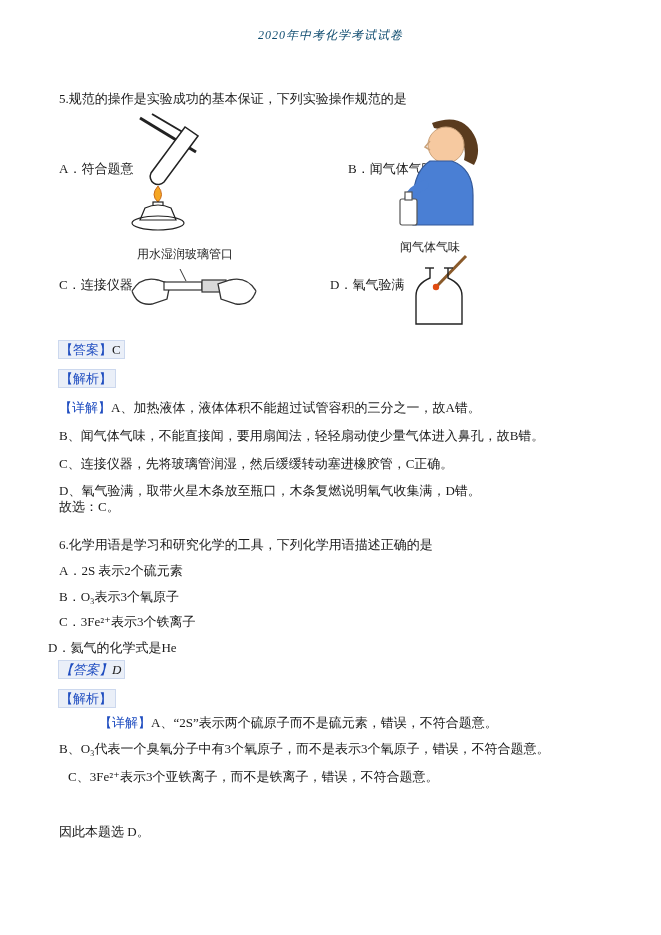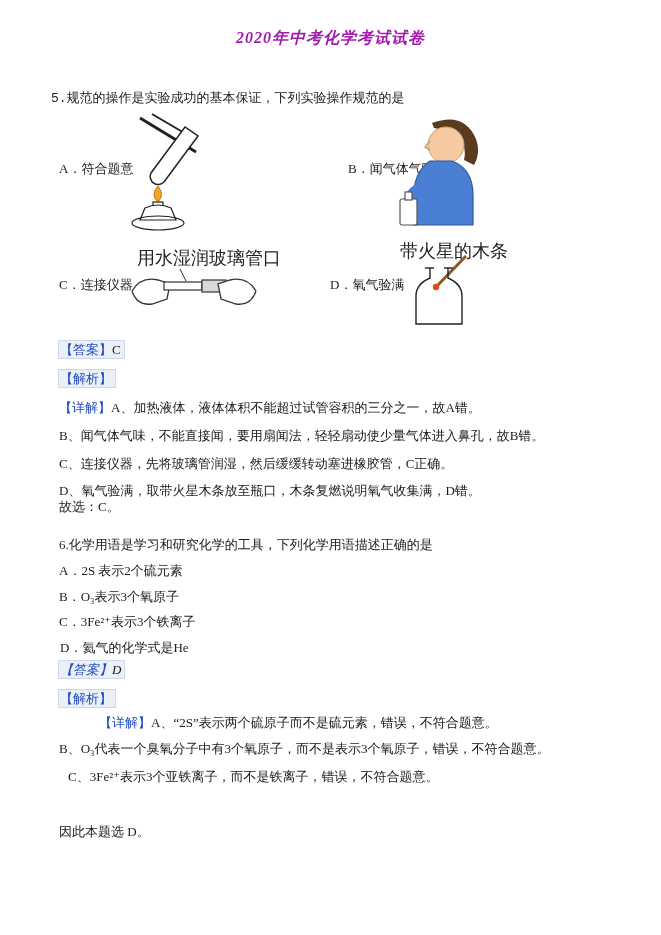--- a/index.html
+++ b/index.html
@@ -5,36 +5,36 @@
   * { margin:0; padding:0; box-sizing:border-box; }
   html,body { background:#ffffff; }
   .page {
     position:relative; width:661px; height:935px; background:#ffffff;
     font-family:"Liberation Serif","DejaVu Serif",serif; color:#1a1a1a;
     margin:0 auto; overflow:hidden;
   }
   .abs { position:absolute; font-size:13px; line-height:1.4; white-space:nowrap; }
   .blue { color:#1f4dc0; }
   .hl { background:#eaeff8; outline:1px solid #ccd8ee; padding:1px 3px 1px 1px; }
-  .caption { font-size:18px; color:#222; }
+  .caption { font-size:12px; color:#222; }
   .header-title {
-    color:#a21caf; font-weight:bold; font-style:italic;
-    font-size:16px; letter-spacing:1px;
+    color:#0c4a6e; font-weight:normal; font-style:italic;
+    font-size:12px; letter-spacing:1px;
   }
   .illus { position:absolute; }
   svg { display:block; }
 </style>
 </head>
 <body>
 
 <div class="page">
 
   <div class="abs header-title" style="top:27px; left:0; width:661px; text-align:center;">2020年中考化学考试试卷</div>
 
-  <div class="abs" style="top:90px; left:51px;font-family:Liberation Mono, monospace;">5.规范的操作是实验成功的基本保证，下列实验操作规范的是</div>
+  <div class="abs" style="top:90px; left:59px;">5.规范的操作是实验成功的基本保证，下列实验操作规范的是</div>
 
   <div class="abs" style="top:160px; left:59px;">A．符合题意</div>
   <div class="illus" style="top:112px; left:112px;">
     <svg width="118" height="122" viewBox="0 0 118 122">
       <line x1="28" y1="6" x2="84" y2="40" stroke="#222" stroke-width="3"></line>
       <line x1="40" y1="2" x2="74" y2="22" stroke="#222" stroke-width="2"></line>
       <path d="M86 24 L52 70 a8 8 0 0 1 -13 -9 L73 15 Z" fill="#ffffff" stroke="#222" stroke-width="1.5"></path>
       <path d="M46 74 q7 9 0 16 q-8 -7 0 -16" fill="#f5a623" stroke="#c96a1b" stroke-width="1"></path>
       <rect x="41" y="90" width="10" height="6" fill="#fff" stroke="#222" stroke-width="1.2"></rect>
       <path d="M33 96 q13 -6 26 0 l5 12 h-36 z" fill="#ffffff" stroke="#222" stroke-width="1.2"></path>
@@ -60,21 +60,21 @@
   <div class="illus" style="top:263px; left:128px;">
     <svg width="132" height="46" viewBox="0 0 132 46">
       <line x1="58" y1="18" x2="52" y2="6" stroke="#333" stroke-width="1"></line>
       <path d="M4 28 q9 -15 26 -11 l12 4 -3 15 -15 5 q-15 2 -20 -13" fill="#ffffff" stroke="#333" stroke-width="1.3"></path>
       <rect x="36" y="19" width="38" height="8" fill="#ffffff" stroke="#333" stroke-width="1.2"></rect>
       <rect x="74" y="17" width="24" height="12" fill="#d9d9d9" stroke="#333" stroke-width="1.2"></rect>
       <path d="M128 28 q-9 -15 -26 -11 l-12 4 3 15 15 5 q15 2 20 -13" fill="#ffffff" stroke="#333" stroke-width="1.3"></path>
     </svg>
   </div>
 
-  <div class="abs caption" style="top:239px; left:400px;">带火星的木条</div>
+  <div class="abs caption" style="top:239px; left:400px;">闻气体气味</div>
   <div class="abs" style="top:276px; left:330px;">D．氧气验满</div>
   <div class="illus" style="top:254px; left:404px;">
     <svg width="72" height="74" viewBox="0 0 72 74">
       <line x1="62" y1="2" x2="33" y2="32" stroke="#8a5a2a" stroke-width="3"></line>
       <circle cx="32" cy="33" r="3.2" fill="#e04b10"></circle>
       <path d="M26 14 L26 24 Q12 30 12 42 L12 70 L58 70 L58 42 Q58 30 44 24 L44 14" fill="none" stroke="#222" stroke-width="1.4"></path>
       <line x1="21" y1="14" x2="30" y2="14" stroke="#222" stroke-width="1.4"></line>
       <line x1="40" y1="14" x2="49" y2="14" stroke="#222" stroke-width="1.4"></line>
     </svg>
   </div>
@@ -92,21 +92,21 @@
   </div>
   <div class="abs" style="top:455px; left:59px;">C、连接仪器，先将玻璃管润湿，然后缓缓转动塞进橡胶管，C正确。</div>
   <div class="abs" style="top:427px; left:59px;">B、闻气体气味，不能直接闻，要用扇闻法，轻轻扇动使少量气体进入鼻孔，故B错。</div>
   <div class="abs" style="top:482px; left:59px;">D、氧气验满，取带火星木条放至瓶口，木条复燃说明氧气收集满，D错。</div>
   <div class="abs" style="top:498px; left:59px;">故选：C。</div>
 
   <div class="abs" style="top:536px; left:59px;">6.化学用语是学习和研究化学的工具，下列化学用语描述正确的是</div>
   <div class="abs" style="top:562px; left:59px;">A．2S 表示2个硫元素</div>
   <div class="abs" style="top:588px; left:59px;">B．O₃表示3个氧原子</div>
   <div class="abs" style="top:613px; left:59px;">C．3Fe²⁺表示3个铁离子</div>
-  <div class="abs" style="top:639px; left:60px;">D．氦气的化学式是He</div>
+  <div class="abs" style="top:639px; left:48px;">D．氦气的化学式是He</div>
 
   <div class="abs" style="top:661px; left:59px;font-style:italic;">
     <span class="hl"><span class="blue">【答案】</span><span>D</span></span>
   </div>
 
   <div class="abs" style="top:690px; left:59px;">
     <span class="hl"><span class="blue">【解析】</span></span>
   </div>
 
   <div class="abs" style="top:714px; left:59px;margin-left:40px;">

